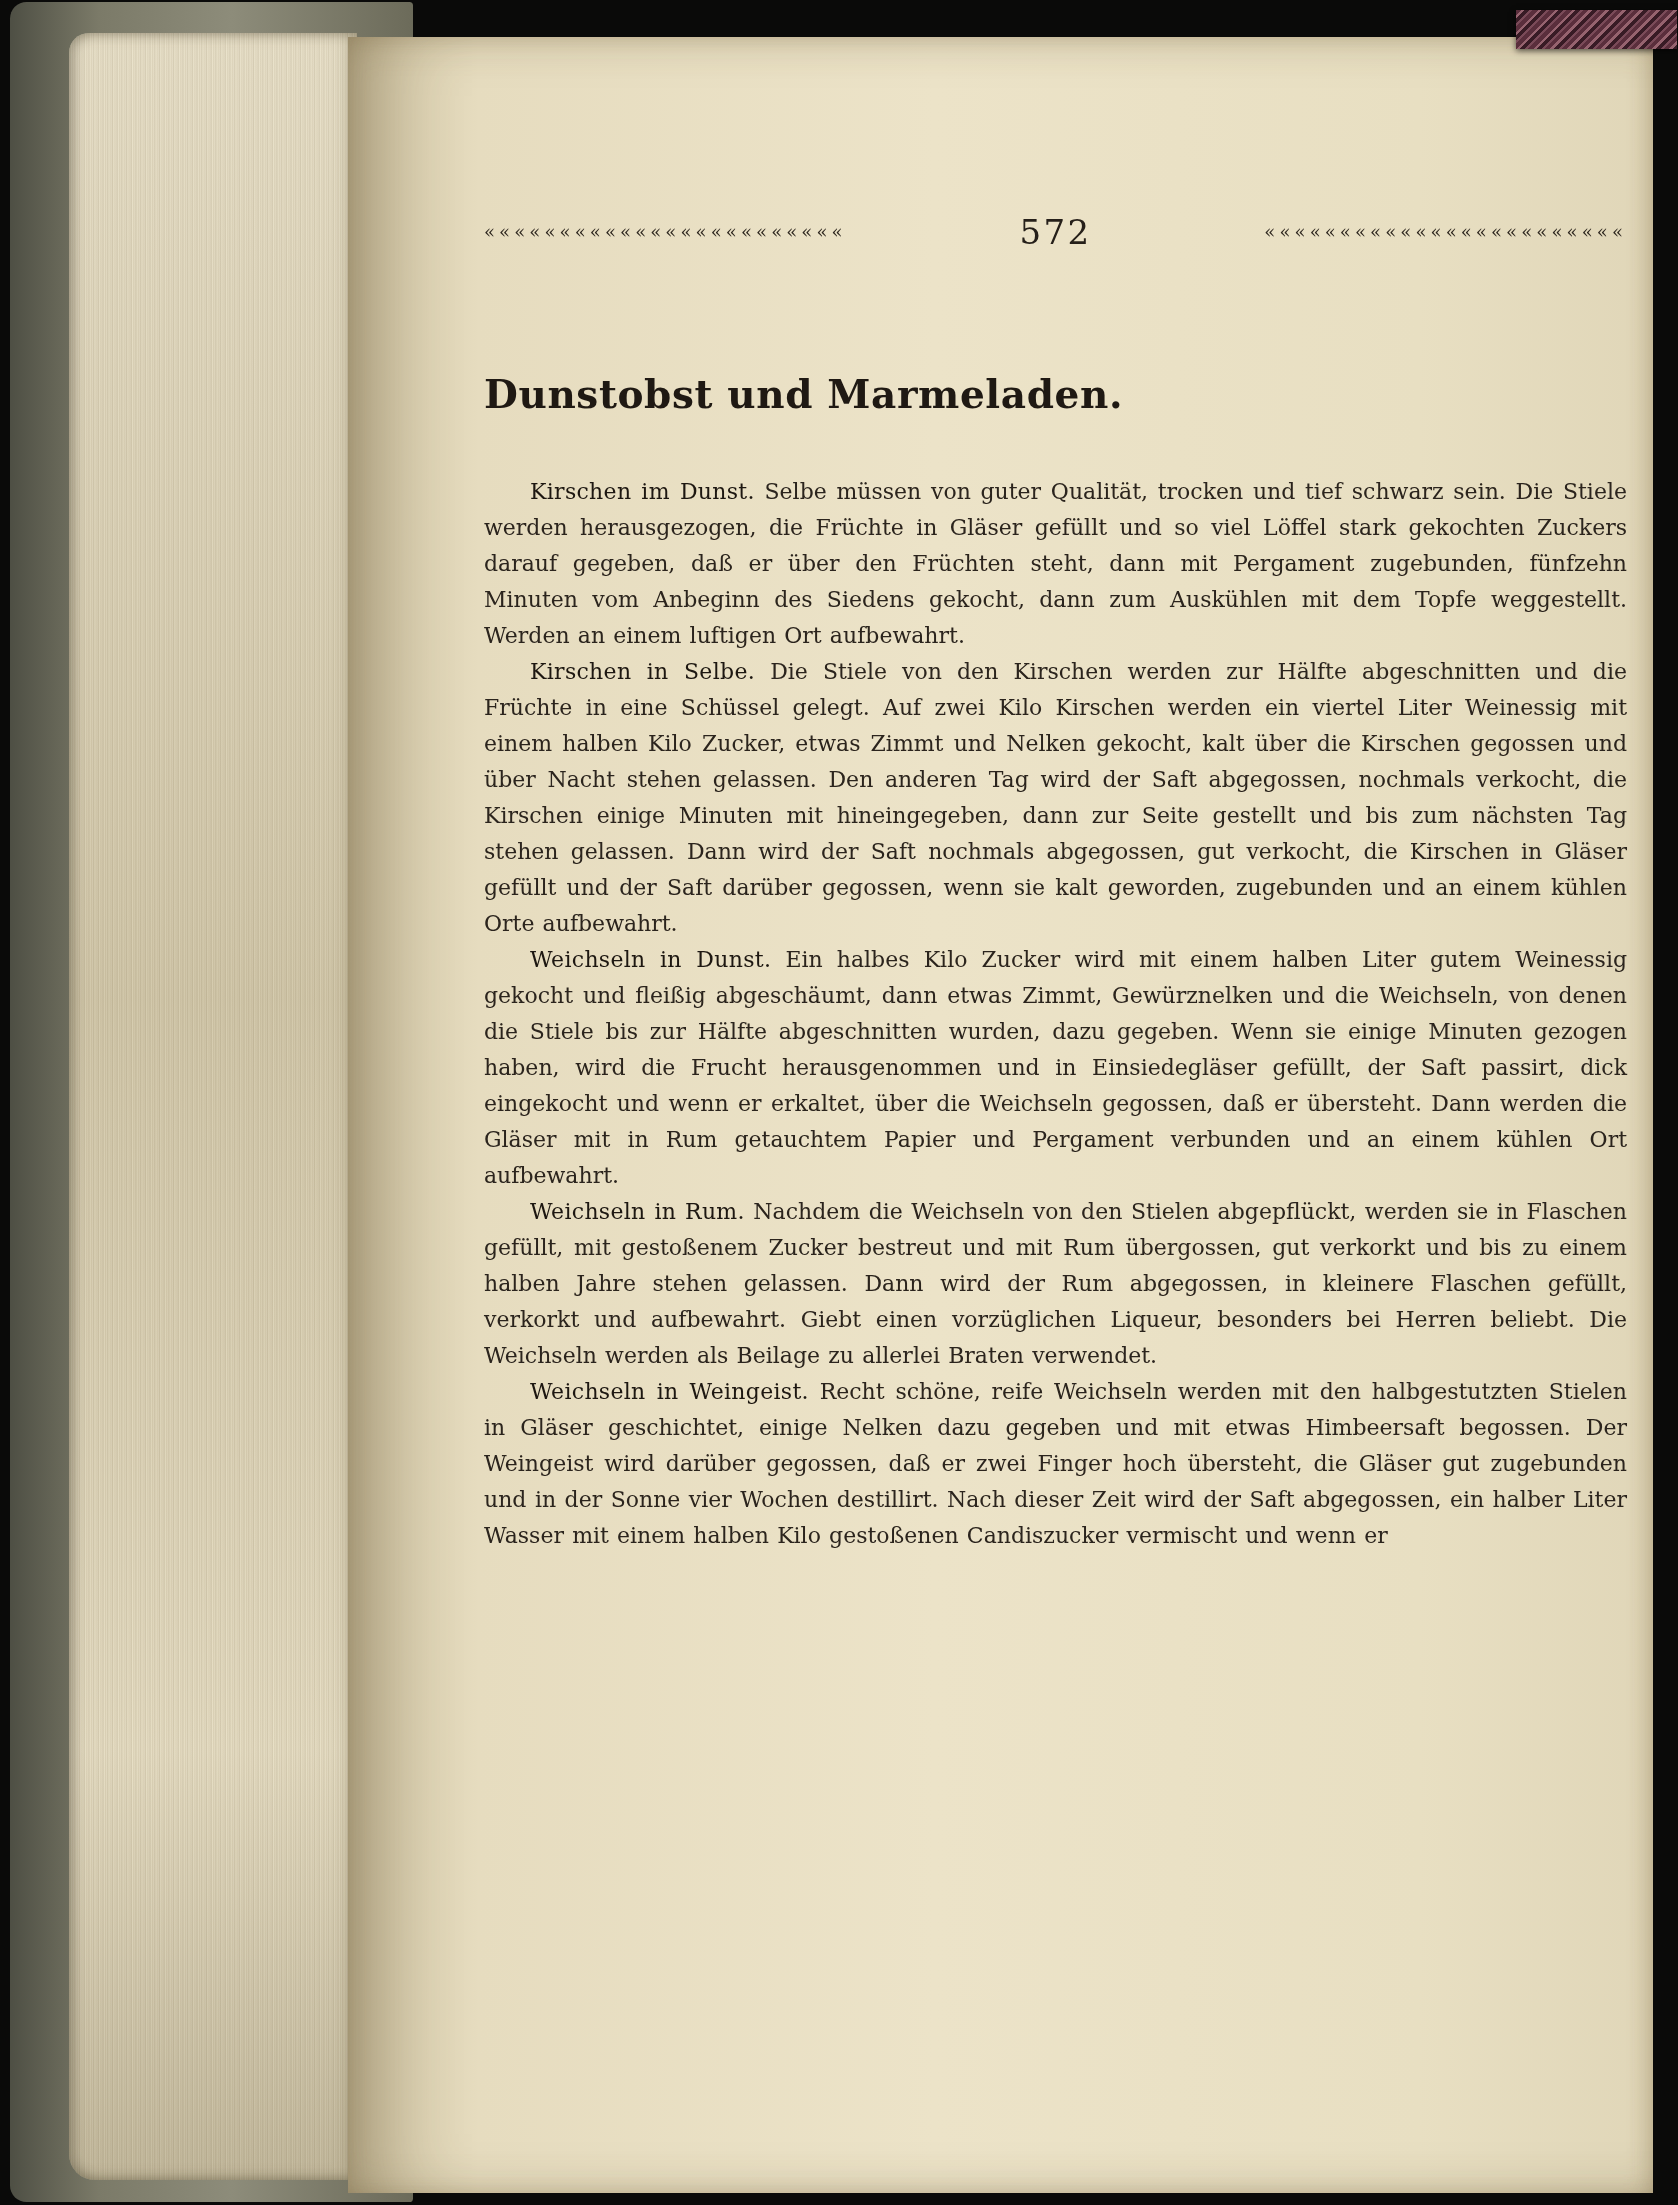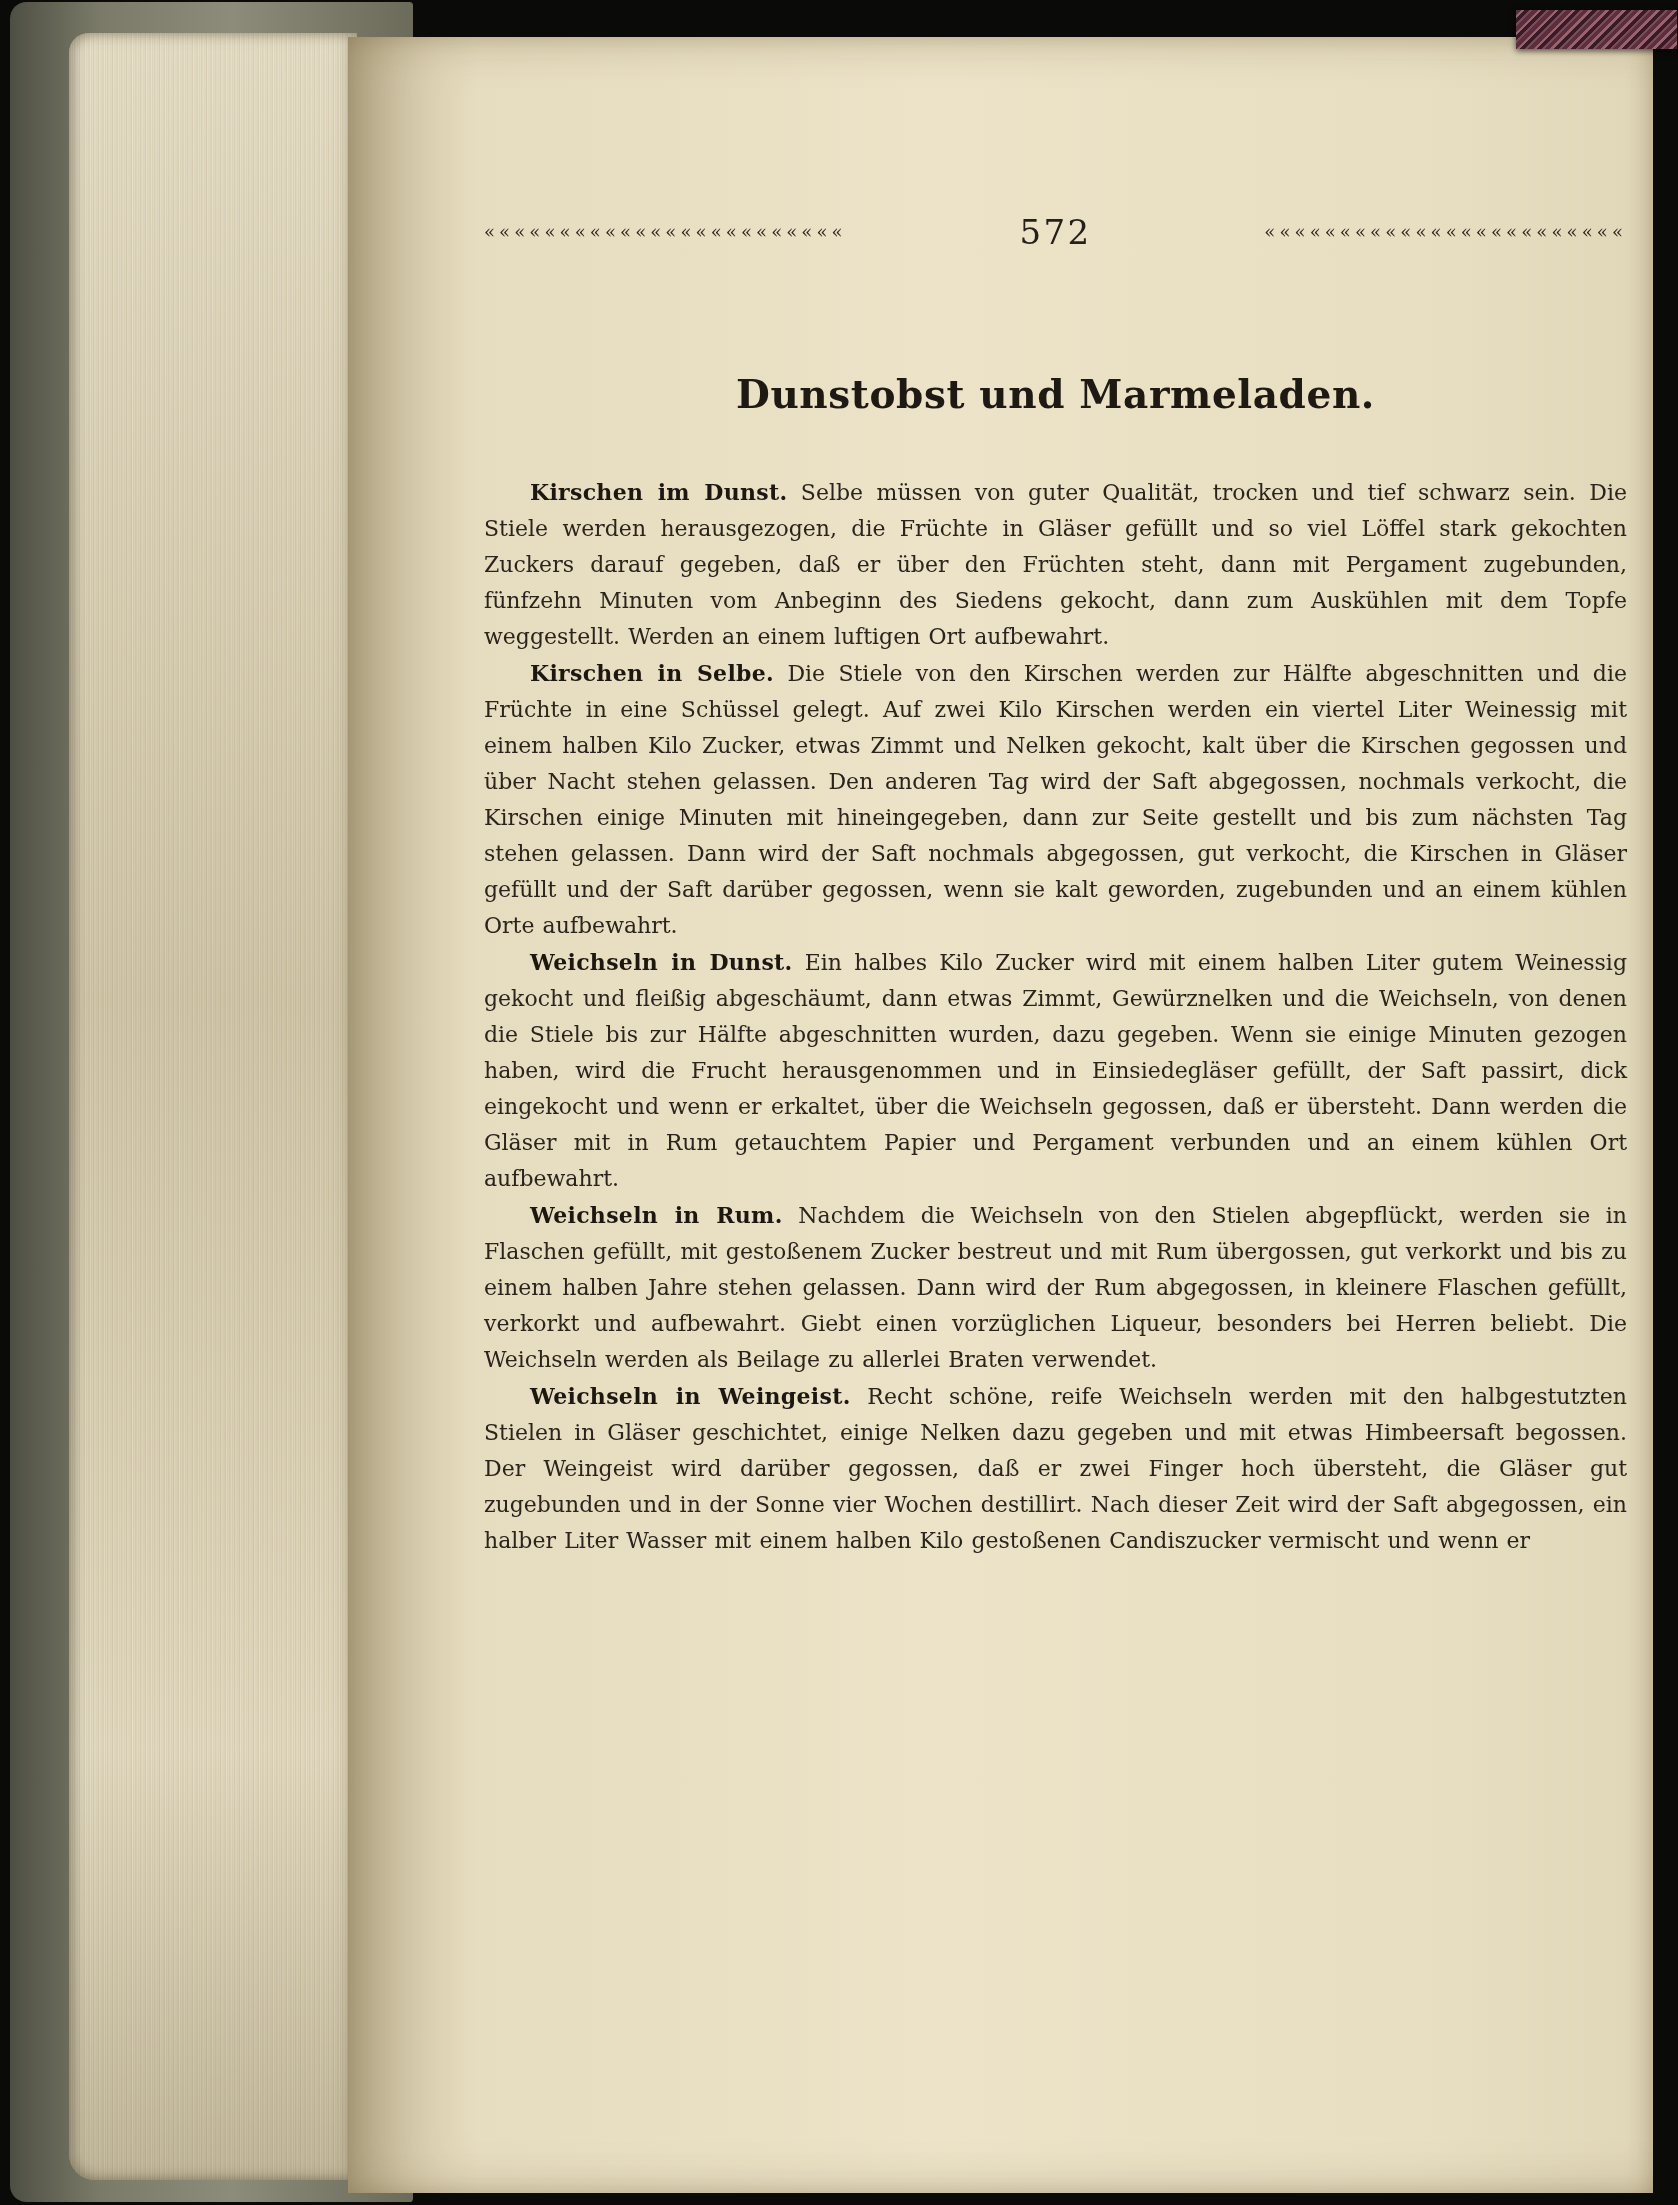--- a/index.html
+++ b/index.html
@@ -80,40 +80,40 @@
   }
   .orn.right { text-align: right; }
   .pageno {
     font-size: 34px;
     letter-spacing: 2.4px;
     color: #26201a;
   }
 
   .title {
     margin: 119px 0 0 0;
-    text-align: center;
+    text-align: left;
     font-size: 39px;
     font-weight: 700;
     letter-spacing: 0.6px;
     color: #1f1913;
   }
 
   .body-text { margin-top: 57px; }
 
   .para {
     margin: 0;
     text-indent: 46px;
     text-align: justify;
     font-size: 22px;
     line-height: 36px;
     color: #2b241d;
     word-spacing: 1.2px;
   }
   .phead {
-    font-weight: 700;
+    font-weight: 400;
     color: #1d1711;
     letter-spacing: 0.3px;
   }
 </style>
 </head>
 <body>
 
 <div class="scene">
 
   <div class="cover"></div>

